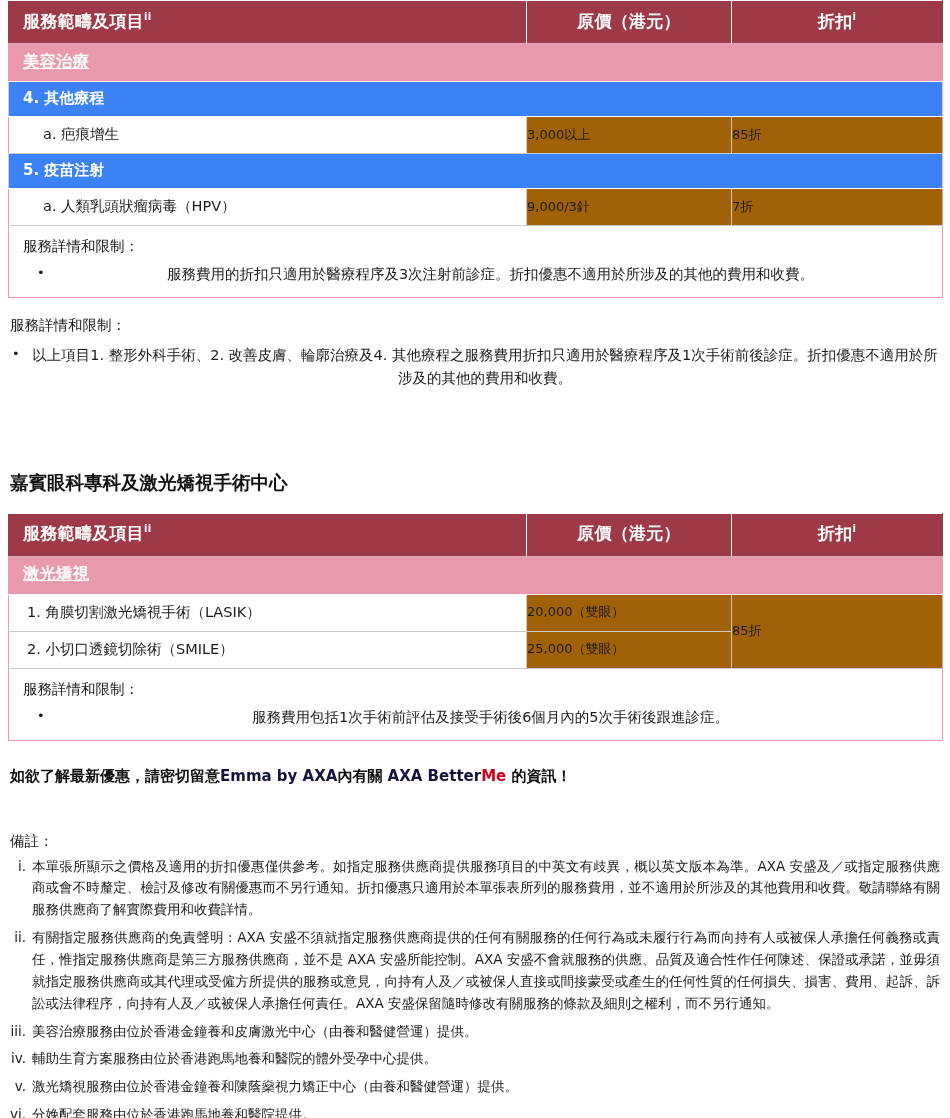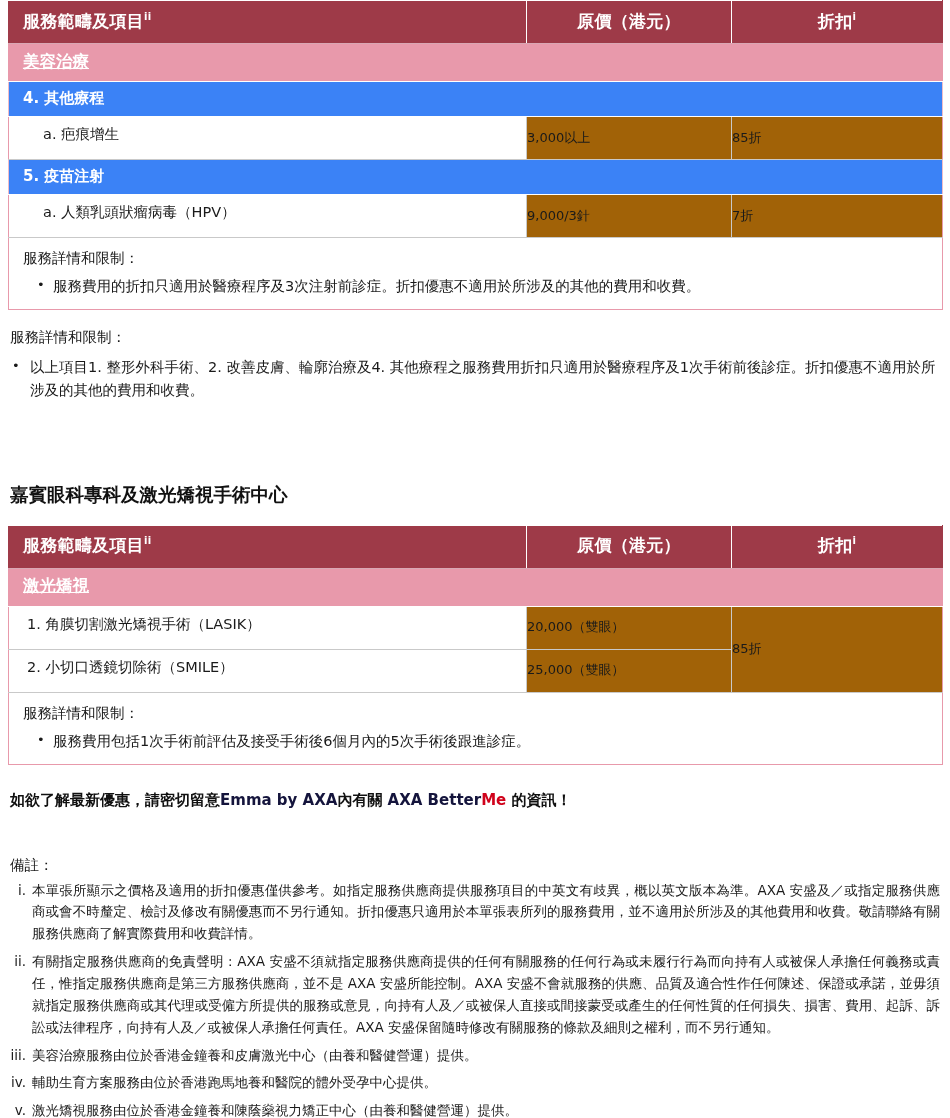--- a/index.html
+++ b/index.html
@@ -84,21 +84,21 @@
     border-right: 1px solid #EFBCC8;
     border-top: 1px solid #ffffff;
     border-bottom: 1px solid #ffffff;
     vertical-align: middle;
   }
   td.itm {
     background: #ffffff;
     color: #1a1a1a;
     font-size: 14.5px;
     height: 31px;
-    padding: 2px 0 9px 34px;
+    padding: 2px 0 3px 34px;
     border: 1px solid #c9c9c9;
     border-left: 1px solid #E899AB;
     vertical-align: middle;
   }
   td.itm.nopad { padding-left: 18px; }
   td.num {
     background: #a16207;
     font-size: 13px;
     height: 31px;
     border: 1px solid #c9c9c9;
@@ -122,21 +122,21 @@
     display: flex;
     align-items: flex-start;
     padding-left: 14px;
   }
   .bullet-dot {
     width: 16px;
     flex: 0 0 16px;
     line-height: 1.55;
     font-size: 13px;
   }
-  .bullet-txt { flex: 1 1 auto; }
+  .bullet-txt { flex: 1 1 auto; text-align: center; }
 
   
   .free-block {
     font-size: 14.5px;
     line-height: 1.58;
     margin: 16px 0 0 0;
     padding: 0 2px;
   }
   .free-block .ft-title { margin-bottom: 7px; }
   .free-block .bullet-line { padding-left: 2px; }

